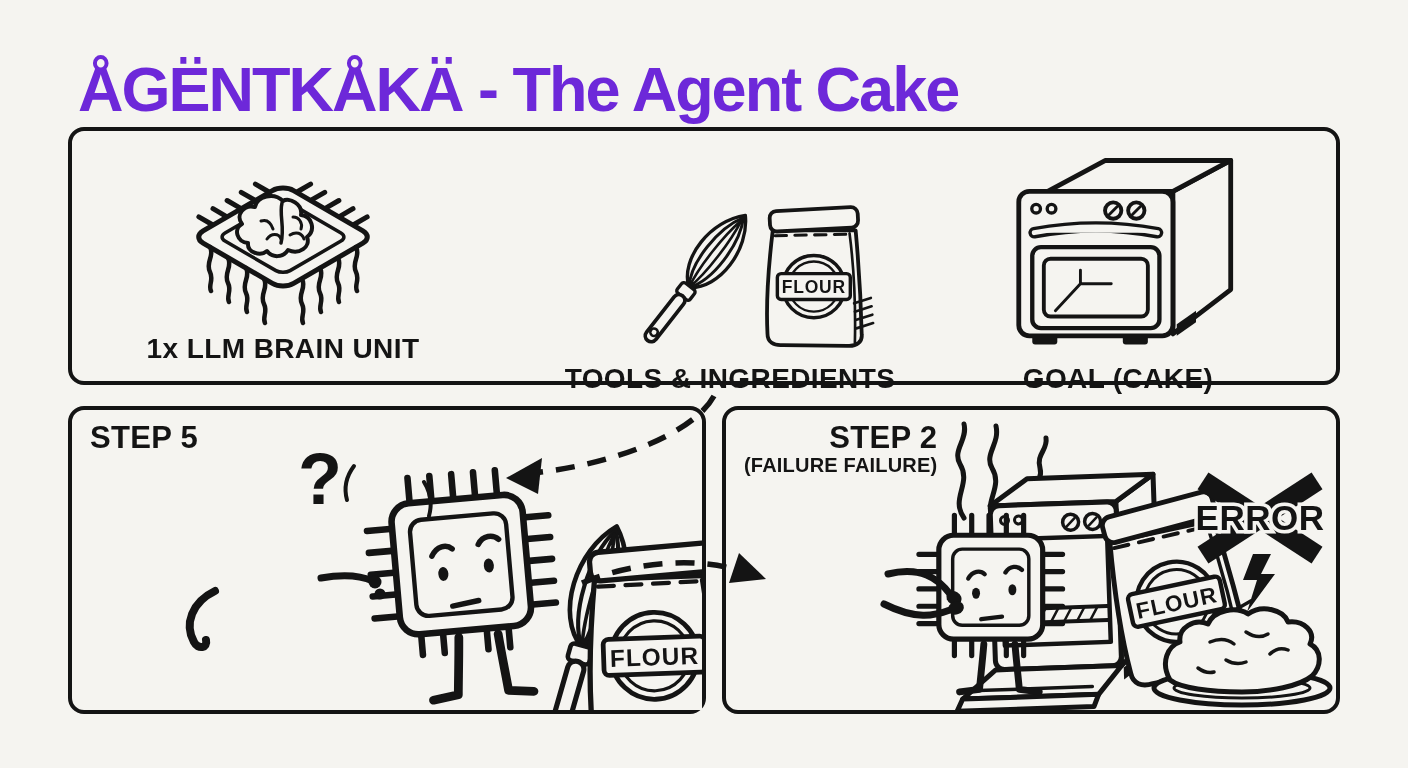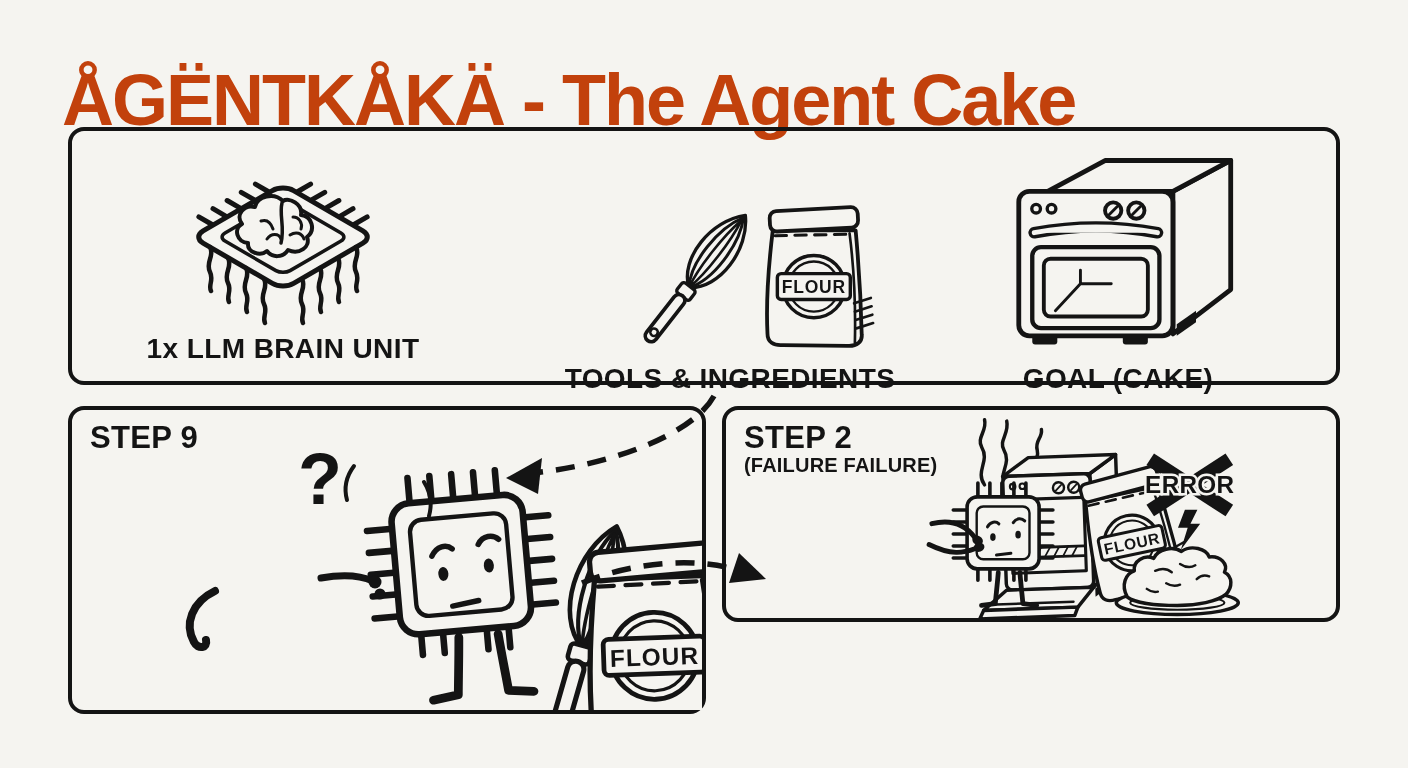--- a/index.html
+++ b/index.html
@@ -1,23 +1,23 @@
 <!DOCTYPE html>
 <html><head>
 <meta charset="utf-8">
 <style>
   html,body{margin:0;padding:0;background:#e8e6e2;}
   .canvas{position:relative;width:1408px;height:768px;background:#f5f4f0;
           font-family:"Liberation Sans","DejaVu Sans",sans-serif;color:#141414;overflow:hidden;}
-  .title{position:absolute;left:62px;top:16px;font-size:72px;font-weight:bold;
-         letter-spacing:-2px;line-height:1.0;white-space:nowrap;color:#c2410c;}
+  .title{position:absolute;left:78px;top:16px;font-size:63px;font-weight:bold;
+         letter-spacing:-2px;line-height:1.0;white-space:nowrap;color:#6d28d9;}
   .panel{position:absolute;border:4px solid #141414;border-radius:16px;background:transparent;box-sizing:border-box;}
   .panel-supplies{left:68px;top:127px;width:1272px;height:258px;}
   .panel-step1{left:68px;top:406px;width:638px;height:308px;}
-  .panel-step2{left:722px;top:406px;width:618px;height:216px;}
+  .panel-step2{left:722px;top:406px;width:618px;height:308px;text-align:right;}
   .supply-item{position:absolute;display:flex;flex-direction:column;align-items:center;}
   .icon-row{display:flex;align-items:flex-end;}
   .supply-label{font-weight:bold;font-size:28px;letter-spacing:.4px;text-align:center;white-space:nowrap;}
   .step-head{position:absolute;left:18px;top:10px;z-index:5;}
   .step-label{font-weight:bold;font-size:31px;letter-spacing:.3px;}
   .step-sub{font-weight:bold;font-size:20px;letter-spacing:.2px;margin-top:-2px;}
   .scene{position:absolute;inset:0;width:100%;height:100%;}
   .arrows{position:absolute;left:0;top:0;width:1408px;height:768px;pointer-events:none;}
   
   .ln{fill:none;stroke:#141414;stroke-linecap:round;stroke-linejoin:round;}
@@ -148,21 +148,21 @@
         <svg width="133" height="164" viewBox="0 0 175 215">
           <use href="#sym-flourbag" xlink:href="#sym-flourbag"></use>
         </svg>
       </div>
       <div class="supply-label" style="margin-top:10px;">TOOLS &amp; INGREDIENTS</div>
     </div>
   </section>
 
   <section class="panel panel-step1">
     <div class="step-head">
-      <div class="step-label">STEP 9</div>
+      <div class="step-label">STEP 5</div>
     </div>
     <svg class="scene" viewBox="0 0 630 300">
       <text class="qmark" x="248" y="94">?</text>
       <path class="ln" stroke-width="8" d="M143,181 C120,192 112,214 122,232 C126,240 136,238 134,230"></path>
       <use href="#sym-chipchar" xlink:href="#sym-chipchar" transform="translate(91,51) scale(0.95) rotate(-5 110 130)"></use>
       <path class="ln" stroke-width="7" d="M249,168 C276,163 292,167 301,171"></path>
       <use href="#sym-whisk" xlink:href="#sym-whisk" transform="translate(273,34) scale(0.82) rotate(16 50 120)"></use>
       <circle class="ik" cx="303" cy="172" r="6.5"></circle>
       <circle class="ik" cx="308" cy="184" r="5.5"></circle>
       <g class="ln" stroke-width="4">

